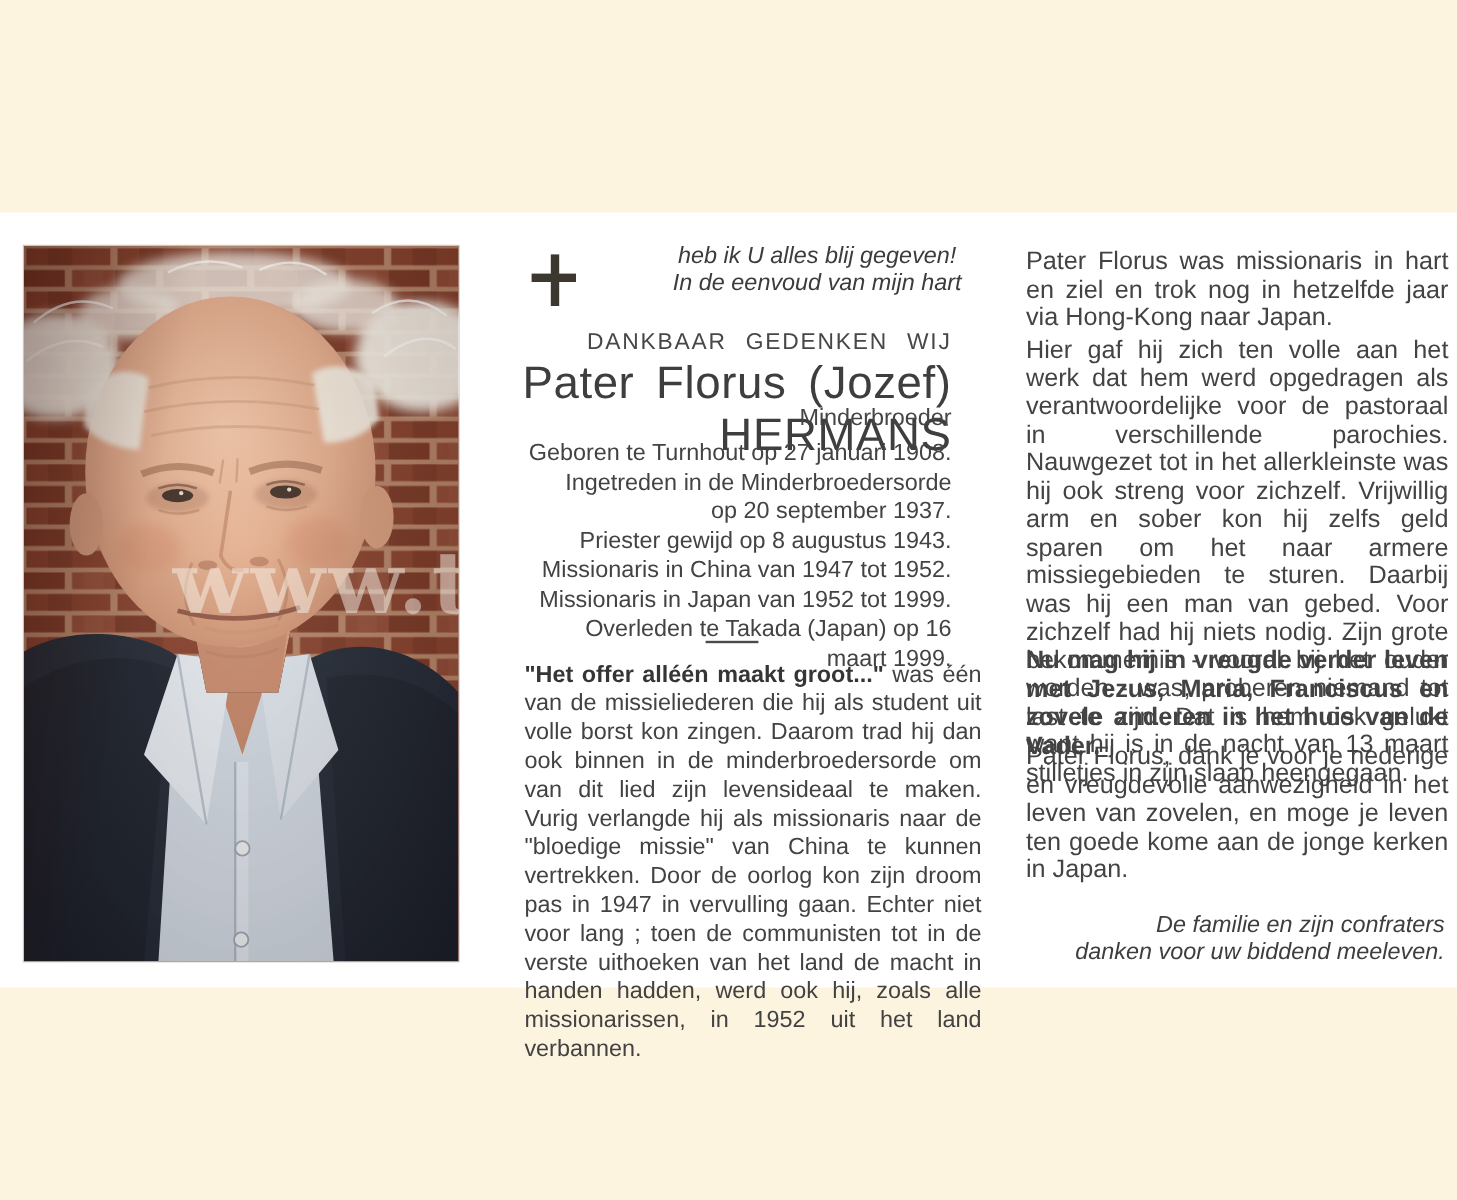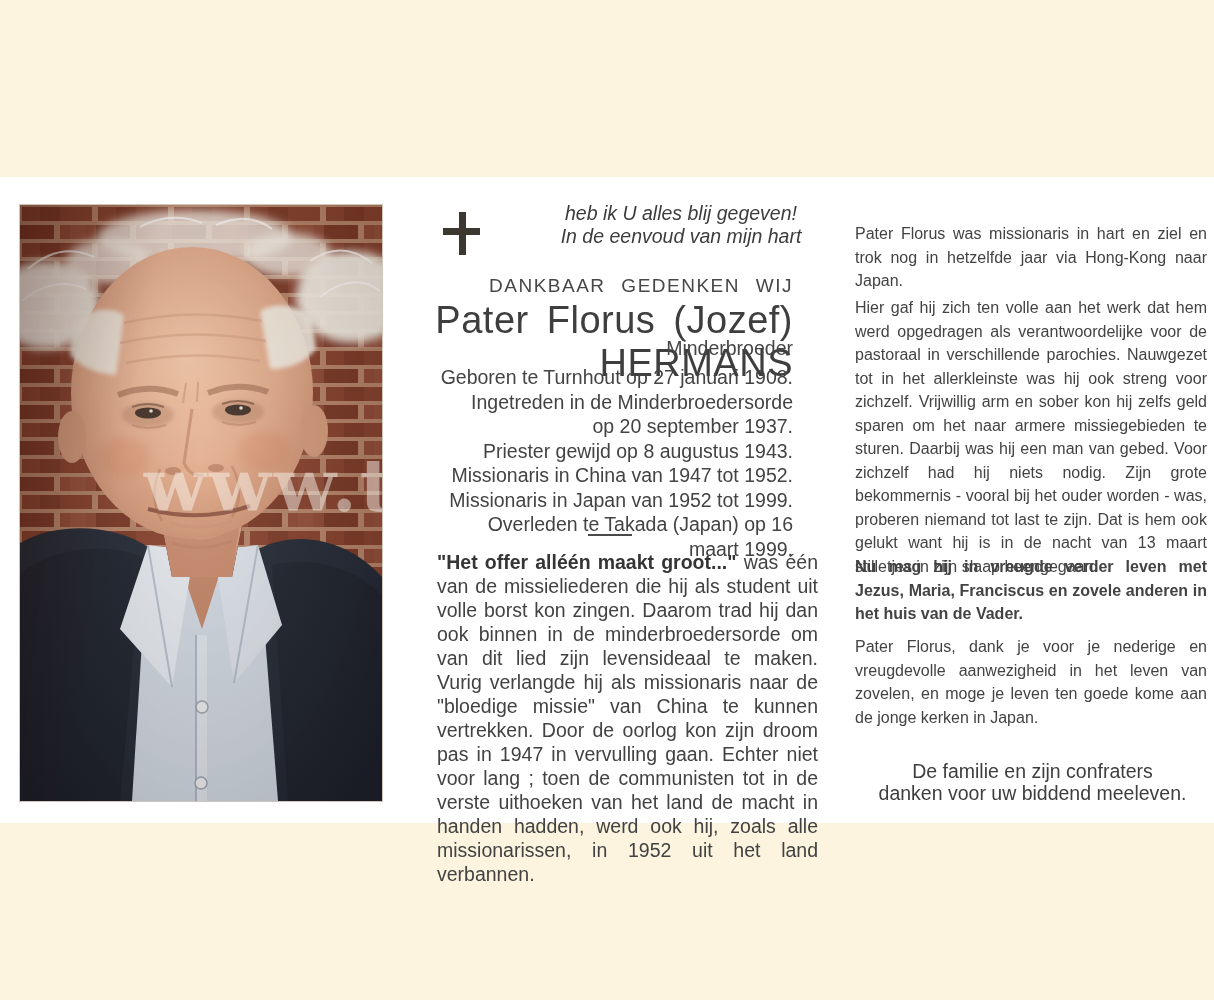--- a/index.html
+++ b/index.html
@@ -55,29 +55,29 @@
   }
   #tribute {
     position:absolute; left:2px; top:350px; width:381px;
     font-size:19.5px; line-height:24px; text-align:justify; color:#424242;
   }
   #tribute .lead { font-weight:bold; color:#353535; }
   
   #right-col { position:absolute; left:855px; top:200px; width:352px; height:625px; }
   #right-col p {
     position:absolute; left:0; width:352px;
-    font-size:16px; line-height:23.5px; text-align:justify; color:#434343;margin-top:16px;
+    font-size:21px; line-height:23.5px; text-align:justify; color:#434343;
   }
   #rp0 { top:6px; }
   #rp1 { top:80px; }
   #rp2 { top:339px;font-weight:bold; }
   #rp3 { top:419px; }
   #closing {
     position:absolute; left:6px; top:560px; width:343px;
-    font-size:19.5px; line-height:22px; text-align:center;
+    font-style:italic; font-size:19.5px; line-height:22px; text-align:right;
     color:#3e3e3e;
   }
 </style>
 </head>
 <body>
 
 <div id="card-band"></div>
 
 <div id="photo">
   <svg width="362" height="596" viewBox="0 0 362 596">

